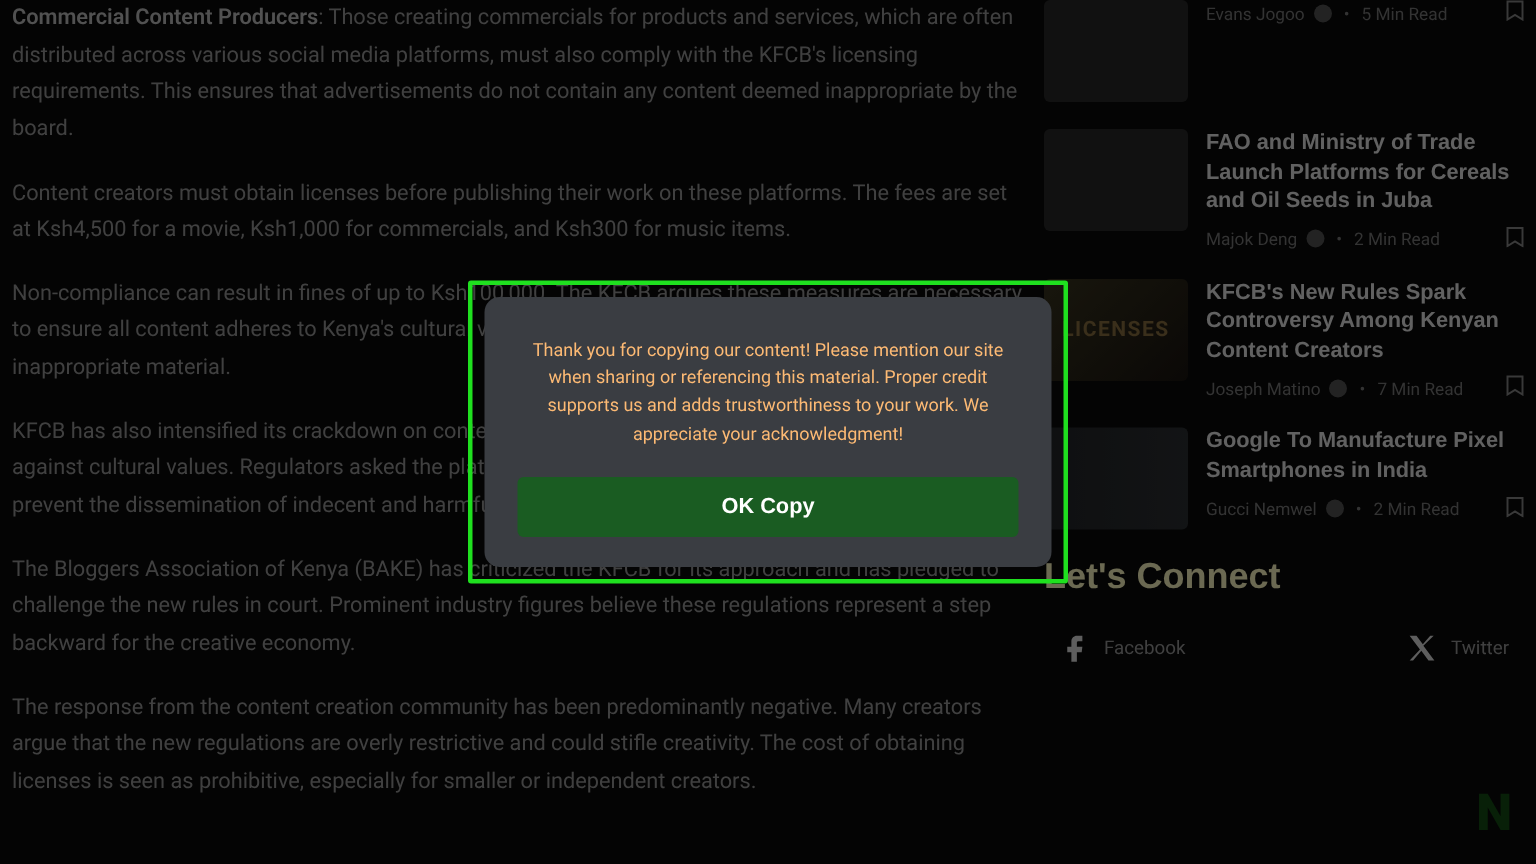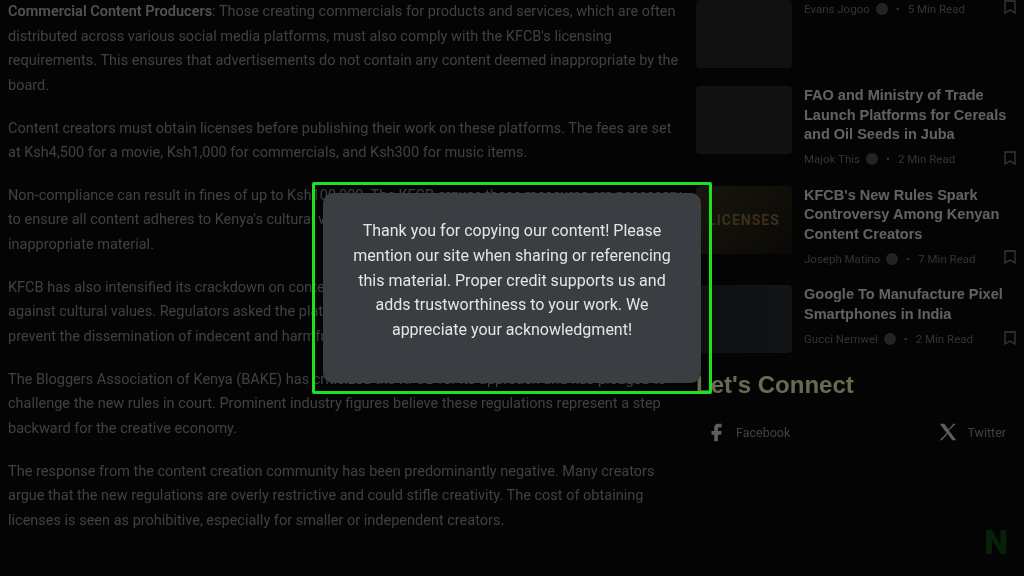--- a/index.html
+++ b/index.html
@@ -120,22 +120,22 @@
   border-radius: 2px;
 }
 .modal {
   width: 378px;
   background: #3a3d42;
   border-radius: 10px;
   padding: 26px 22px 20px;
   text-align: center;
 }
 .modal-text {
-  color: #e5e5e5;
-  font-size: 16px;
+  color: #fdba74;
+  font-size: 12px;
   line-height: 1.55;
   margin-bottom: 20px;
 }
 .modal-btn {
   display: block;
   width: 100%;
   background: #1a5c22;
   color: #fff;
   font-weight: 700;
   font-size: 14.5px;
@@ -182,21 +182,21 @@
               </svg></span>
         </div>
       </div>
     </div>
 
     <div class="sidebar-item">
       <div class="thumb"></div>
       <div class="sidebar-body">
         <div class="sidebar-title">FAO and Ministry of Trade Launch Platforms for Cereals and Oil Seeds in Juba</div>
         <div class="meta">
-          <span>Majok This</span>
+          <span>Majok Deng</span>
           <span class="verify"></span>
           <span class="dot"></span>
           <span>2 Min Read</span>
           <span class="bookmark"><svg width="12" height="14" viewBox="0 0 12 14">
                 <path d="M1 1h10v12l-5-3-5 3z" fill="none" stroke="#888" stroke-width="1.3"></path>
               </svg></span>
         </div>
       </div>
     </div>
 
@@ -249,15 +249,16 @@
     </div>
   </aside>
 </div>
 
 <div class="logo-corner">N</div>
 
 <div class="overlay">
   <div class="modal-border">
     <div class="modal">
       <div class="modal-text">Thank you for copying our content! Please mention our site when sharing or referencing this material. Proper credit supports us and adds trustworthiness to your work. We appreciate your acknowledgment!</div>
+      <button class="modal-btn">OK Copy</button>
     </div>
   </div>
 </div>
 
 </body></html>

